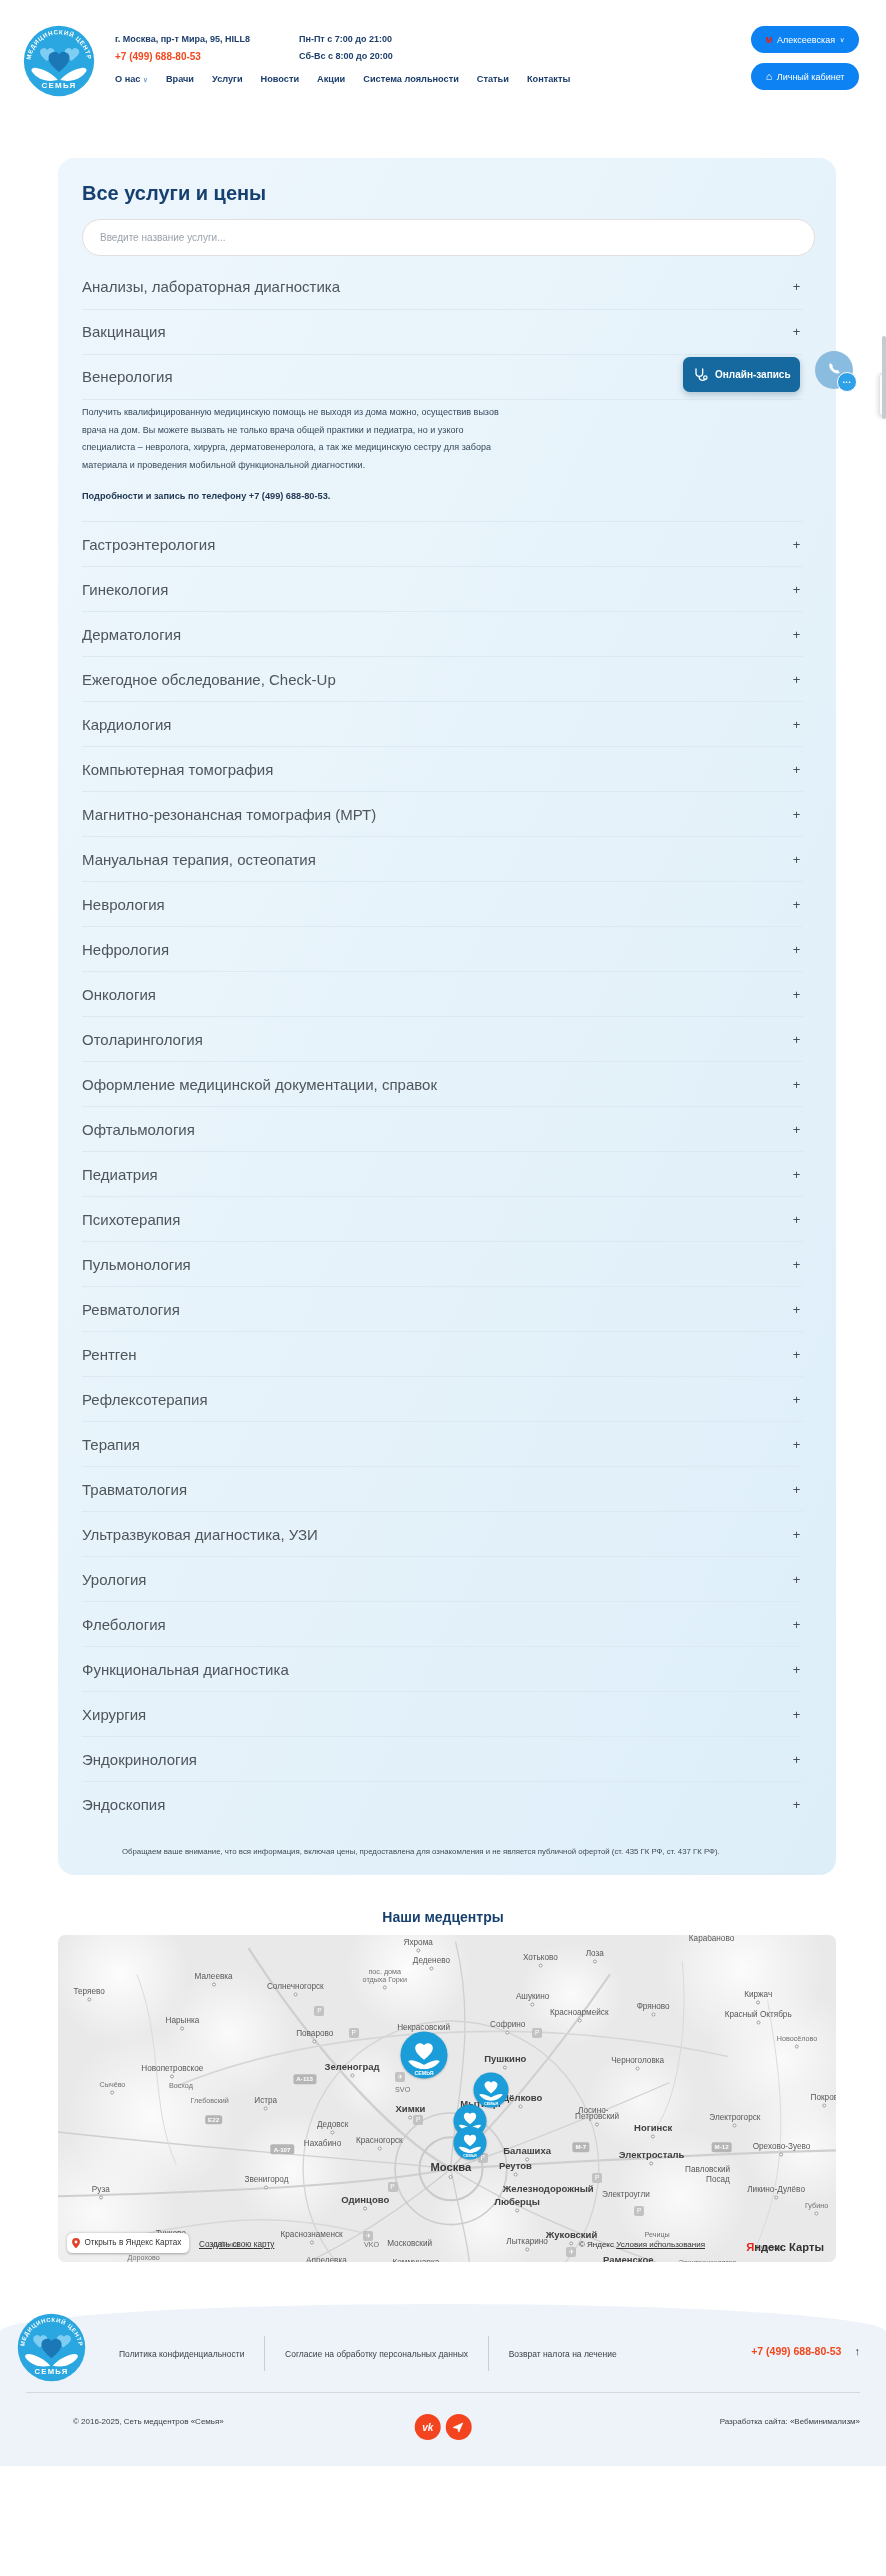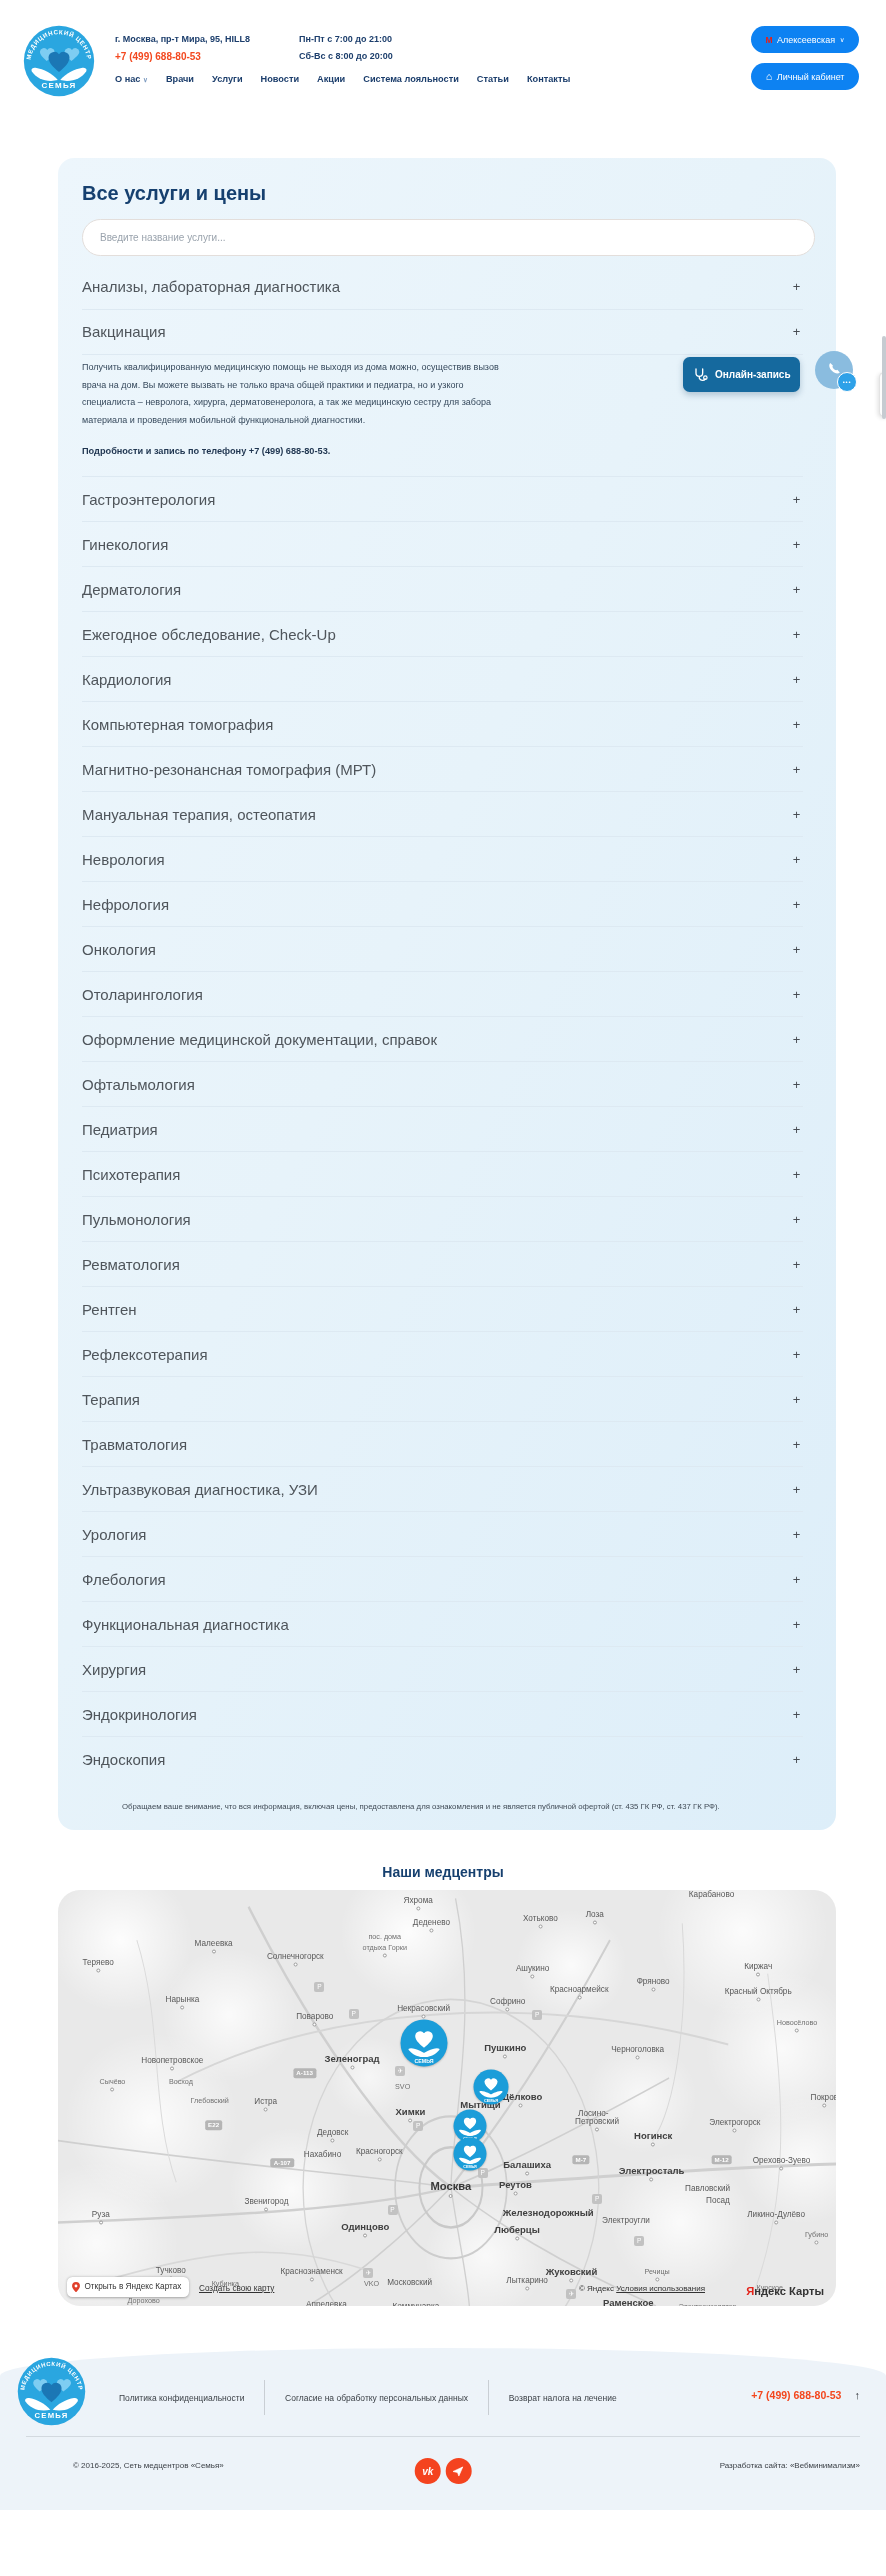--- a/index.html
+++ b/index.html
@@ -56,21 +56,21 @@
   .chat-bubble { position:absolute; left:837px; top:372px; width:20px; height:20px; border-radius:50%;
                  background:#2ea1e8; border:1.3px solid #fff; color:#fff; font-size:6px; letter-spacing:0.7px;
                  display:flex; align-items:center; justify-content:center; cursor:pointer; }
   .edge-card { position:absolute; left:879px; top:372px; width:9.2px; height:45px; background:#fdfdfd;
                border:0.7px solid #e3e3e3; border-right:none; border-radius:5.3px 0 0 5.3px;
                box-shadow:-1.3px 1.3px 4px rgba(0,0,0,.12); }
   .scroll-thumb { position:absolute; left:882px; top:336px; width:4px; height:83px; background:#c6cbd1; border-radius:2px; }
 
   
   .medcenters-title { margin-top:34px; text-align:center; font-size:14px; font-weight:bold; color:#16406f; }
-  .map { position:relative; margin:10.5px 0 0 58px; width:778px; height:416px; border-radius:22px;
+  .map { position:relative; margin:10.5px 0 0 58px; width:778px; height:327px; border-radius:7px;
          overflow:hidden; background:#e9e9e9; }
   .map-blobs { position:absolute; inset:0;
     background:
       radial-gradient(circle at 8% 12%, rgba(255,255,255,.9), transparent 9%),
       radial-gradient(circle at 22% 30%, rgba(255,255,255,.8), transparent 10%),
       radial-gradient(circle at 45% 10%, rgba(255,255,255,.9), transparent 12%),
       radial-gradient(circle at 66% 18%, rgba(255,255,255,.8), transparent 9%),
       radial-gradient(circle at 88% 10%, rgba(255,255,255,.85), transparent 11%),
       radial-gradient(circle at 93% 38%, rgba(255,255,255,.8), transparent 10%),
       radial-gradient(circle at 75% 50%, rgba(255,255,255,.7), transparent 9%),
@@ -185,20 +185,24 @@
     <input class="search" type="text" placeholder="Введите название услуги..." style="">
     <div id="services-list">
         <div class="svc-row">
           <span class="svc-label">Анализы, лабораторная диагностика</span>
           <span class="svc-toggle">+</span>
         </div>
         <div class="svc-row">
           <span class="svc-label">Вакцинация</span>
           <span class="svc-toggle">+</span>
         </div>
+        <div class="svc-row">
+          <span class="svc-label">Венерология</span>
+          <span class="svc-toggle">+</span>
+        </div>
         <div class="svc-body">
           <p>Получить квалифицированную медицинскую помощь не выходя из дома можно, осуществив вызов врача на дом. Вы можете вызвать не только врача общей практики и  педиатра, но и узкого специалиста  – невролога, хирурга, дерматовенеролога, а так же медицинскую сестру для забора материала и проведения мобильной функциональной диагностики.</p>
           <div class="bold-line">Подробности и запись по телефону +7 (499) 688-80-53.</div>
         </div>
         <div class="svc-row">
           <span class="svc-label">Гастроэнтерология</span>
           <span class="svc-toggle">+</span>
         </div>
         <div class="svc-row">
           <span class="svc-label">Гинекология</span>
@@ -363,21 +367,21 @@
     <div id="map-labels">
         <div class="map-label n" style="left: 46.3%; top: 3%;">Яхрома<span class="map-dot"></span></div>
         <div class="map-label n" style="left: 84%; top: 1%;">Карабаново</div>
         <div class="map-label n" style="left: 48%; top: 8.5%;">Деденево<span class="map-dot"></span></div>
         <div class="map-label n" style="left: 62%; top: 7.5%;">Хотьково<span class="map-dot"></span></div>
         <div class="map-label n" style="left: 69%; top: 6.5%;">Лоза<span class="map-dot"></span></div>
         <div class="map-label n" style="left: 20%; top: 13.5%;">Малеевка<span class="map-dot"></span></div>
         <div class="map-label s" style="left: 42%; top: 11%;">пос. дома</div>
         <div class="map-label s" style="left: 42%; top: 14.5%;">отдыха Горки<span class="map-dot"></span></div>
         <div class="map-label n" style="left: 30.5%; top: 16.5%;">Солнечногорск<span class="map-dot"></span></div>
-        <div class="map-label n" style="left: 4%; top: 18%; margin-left: 9px;">Теряево<span class="map-dot"></span></div>
+        <div class="map-label n" style="left: 4%; top: 18%;">Теряево<span class="map-dot"></span></div>
         <div class="map-label n" style="left: 61%; top: 19.5%;">Ашукино<span class="map-dot"></span></div>
         <div class="map-label n" style="left: 90%; top: 19%;">Киржач<span class="map-dot"></span></div>
         <div class="map-label n" style="left: 76.5%; top: 22.5%;">Фряново<span class="map-dot"></span></div>
         <div class="map-label n" style="left: 57.8%; top: 24.5%; margin-top: 12px;">Софрино<span class="map-dot"></span></div>
         <div class="map-label n" style="left: 67%; top: 24.5%;">Красноармейск<span class="map-dot"></span></div>
         <div class="map-label n" style="left: 90%; top: 25%;">Красный Октябрь<span class="map-dot"></span></div>
         <div class="map-label n" style="left: 16%; top: 27%;">Нарынка<span class="map-dot"></span></div>
         <div class="map-label n" style="left: 47%; top: 29%;">Некрасовский<span class="map-dot"></span></div>
         <div class="map-label n" style="left: 33%; top: 31%;">Поварово<span class="map-dot"></span></div>
         <div class="map-label s" style="left: 95%; top: 32.5%;">Новосёлово<span class="map-dot"></span></div>

